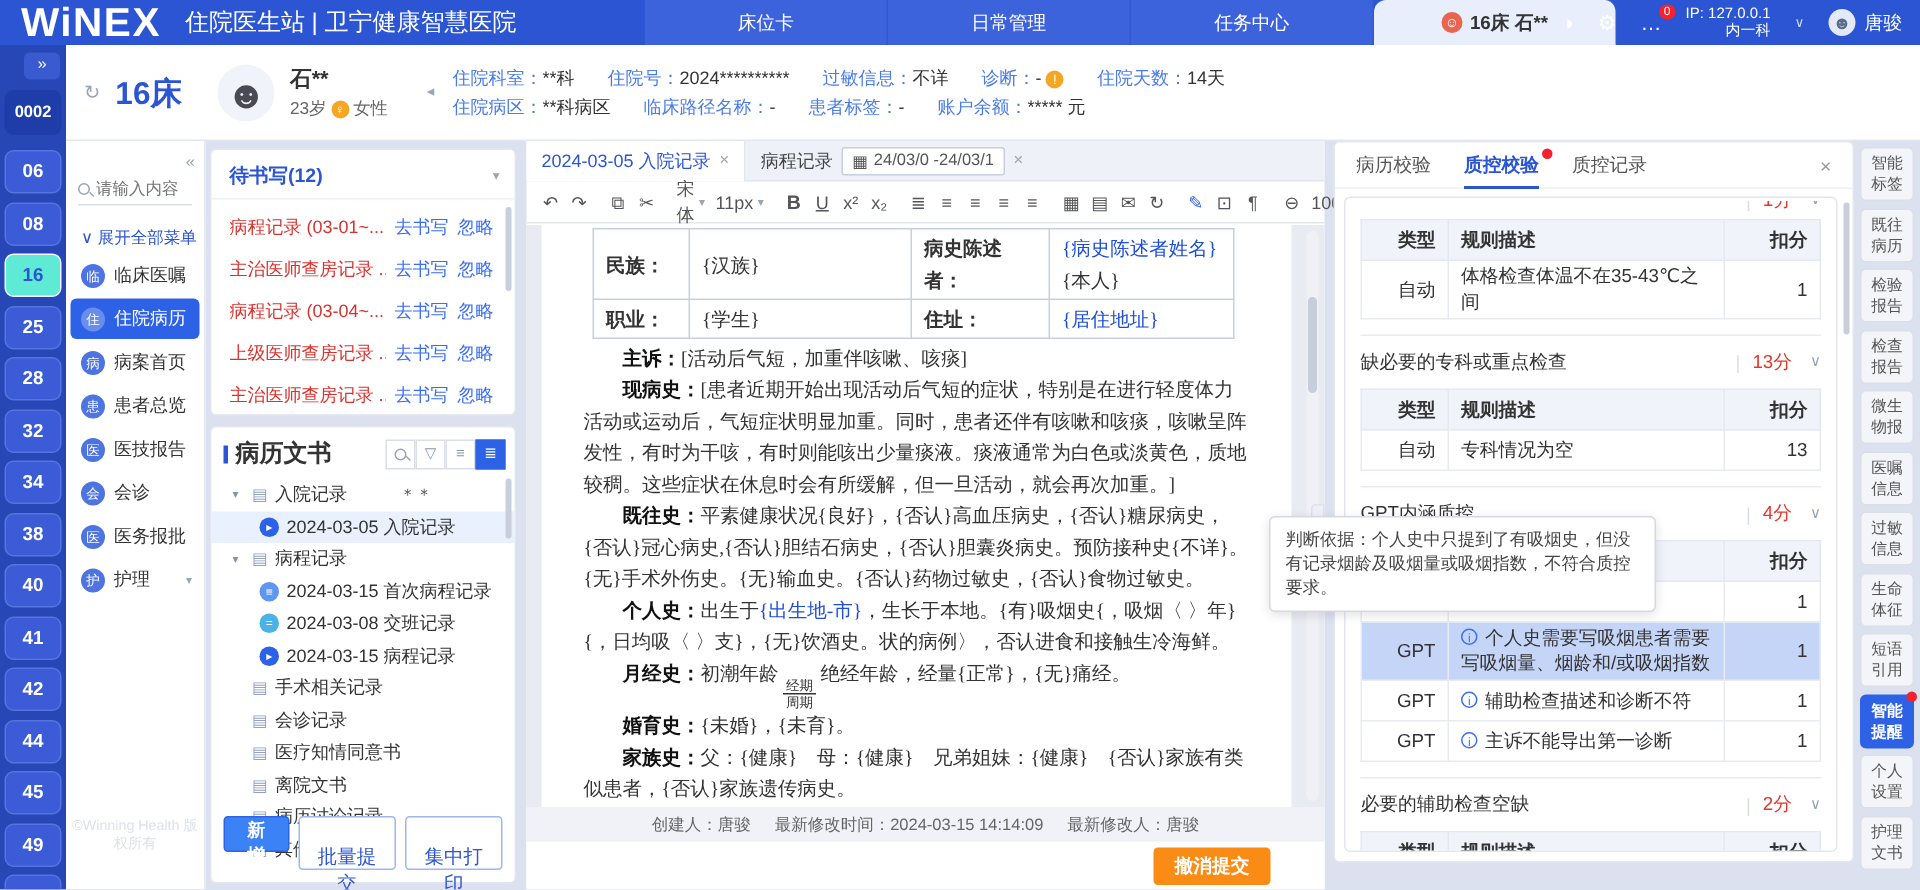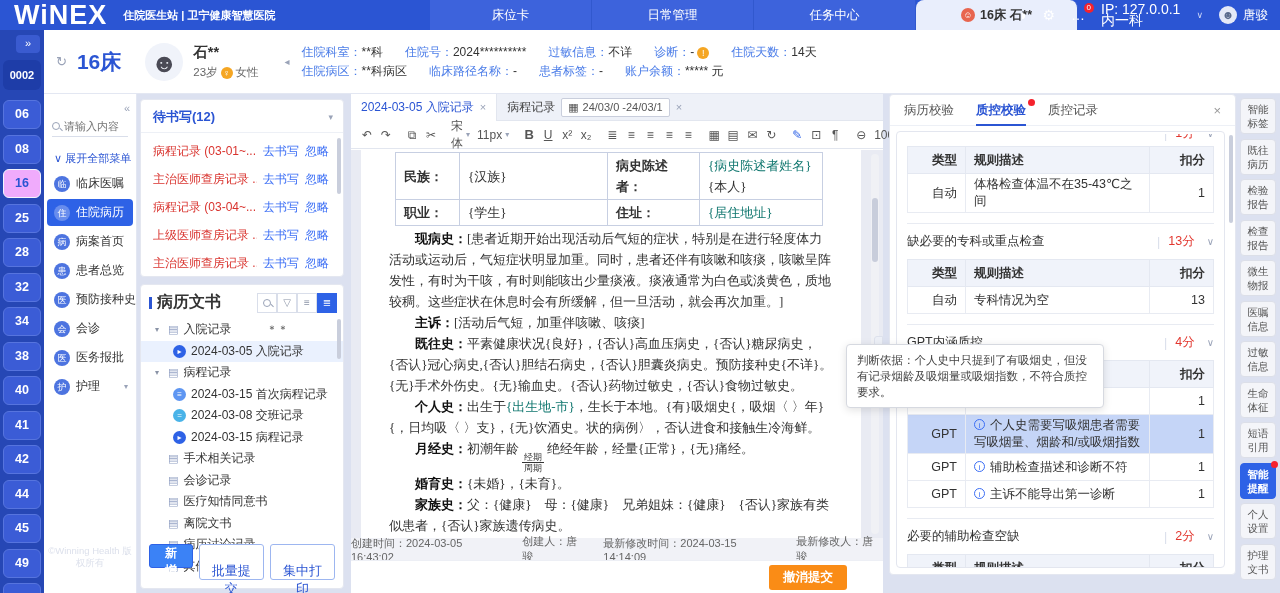--- a/index.html
+++ b/index.html
@@ -2,40 +2,40 @@
 <html><head>
 <meta charset="utf-8">
 <style>
   * { margin:0; padding:0; box-sizing:border-box; }
   html,body { width:1280px; height:593px; overflow:hidden; }
   body { position:relative; background:#DCE1F0; font-family:"Liberation Sans","DejaVu Sans",sans-serif; font-size:12px; color:#333; }
 
   
   .topbar { position:absolute; left:0; top:0; width:1280px; height:30px; background:#2B55D3; display:flex; align-items:center; color:#fff; }
   .logo { font-size:27px; font-weight:800; letter-spacing:1px; margin-left:14px; font-style:normal; }
-  .app-title { font-size:11px; font-weight:bold; margin-left:16px; }
+  .app-title { font-size:16px; font-weight:normal; margin-left:16px; }
   .nav-tabs { position:absolute; left:430px; top:0; height:30px; display:flex; }
   .nav-tab { width:162px; height:30px; line-height:30px; text-align:center; font-size:12.5px; background:#3D63DC; border-right:1px solid #3158CE; cursor:pointer; }
   .nav-tab.patient { background:#E9EEFC; color:#333; border-radius:8px 8px 0 0; display:flex; align-items:center; justify-content:center; gap:5px; font-weight:bold; }
   .tab-avatar { width:14px; height:14px; border-radius:50%; background:#E8654F; color:#fff; font-size:9px; line-height:14px; text-align:center; display:inline-block; }
   .topbar-right { position:absolute; right:12px; top:0; height:30px; display:flex; align-items:center; gap:16px; }
   .tb-icon { font-size:14px; position:relative; cursor:pointer; }
   .badge { position:absolute; top:-4px; right:-9px; background:#F5222D; border-radius:8px; font-size:8px; line-height:10px; padding:0 3px; color:#fff; }
-  .ip-block { font-size:14px; line-height:11px; text-align:left; }
+  .ip-block { font-size:10px; line-height:11px; text-align:right; }
   .chev { font-size:9px; color:#cfd9f8; }
   .user { display:flex; align-items:center; gap:6px; font-size:12.5px; }
   .user-avatar { width:18px; height:18px; border-radius:50%; background:#E4E9F7; color:#5B6B8C; text-align:center; line-height:18px; font-size:12px; }
 
   
   .bedstrip { position:absolute; left:0; top:30px; width:44px; height:563px; background:#2647B5; overflow:hidden; }
   .expand-pill { position:absolute; top:5px; left:16px; width:24px; height:18px; background:#3A5BD0; border-radius:4px; color:#fff; text-align:center; line-height:17px; font-size:11px; cursor:pointer; }
   .group-tile { position:absolute; top:30px; left:3px; width:38px; height:30px; background:#1E3DA8; border-radius:6px; color:#fff; font-weight:bold; font-size:11px; text-align:center; line-height:30px; }
   .beds { position:absolute; top:70px; left:3px; width:38px; display:flex; flex-direction:column; gap:5.5px; }
   .bed { height:29px; border-radius:6px; background:#3B5CD6; border:1px solid #5674DE; color:#fff; font-weight:bold; font-size:12.5px; text-align:center; line-height:27px; cursor:pointer; }
-  .bed.sel { background:#f0abfc; color:#2B55D3; border-color:#F4F6FE; }
+  .bed.sel { background:#5eead4; color:#2B55D3; border-color:#F4F6FE; }
 
   
   .pheader { position:absolute; left:44px; top:30px; width:1236px; height:64px; background:#fff; border-bottom:1px solid #E3E7F2; display:flex; align-items:center; }
   .refresh { color:#9aa3b8; font-size:13px; margin-left:12px; cursor:pointer; }
   .bed-label { color:#2B55D3; font-size:21px; font-weight:bold; margin-left:10px; }
   .pavatar { width:38px; height:38px; border-radius:50%; background:#F0F3FA; color:#4A4A55; font-size:26px; line-height:40px; text-align:center; margin-left:24px; overflow:hidden; }
   .pinfo { margin-left:10px; }
   .pname { font-size:14.5px; font-weight:bold; color:#333; }
   .pmeta { font-size:11.5px; color:#666; margin-top:3px; display:flex; align-items:center; gap:3px; }
   .gicon { width:12px; height:12px; border-radius:50%; background:#F5A623; color:#fff; font-size:9px; line-height:12px; text-align:center; display:inline-block; }
@@ -110,21 +110,21 @@
   .tsel .c { font-size:8px; color:#9aa3b8; }
   .ti.b { font-weight:bold; font-size:13px; }
   .ti.u { text-decoration:underline; }
   .ti.pen { color:#2E62E6; }
   .pagewrap { position:absolute; top:56px; bottom:55px; left:0; right:0; background:#E9EBF3; overflow:hidden; }
   .docpage { position:absolute; left:10px; right:22px; top:0; bottom:0; background:#fff; padding:2px 26px 0 28px; font-family:"Liberation Serif","DejaVu Serif",serif; font-size:13px; line-height:21px; color:#333; overflow:hidden; }
   .dtable { border-collapse:collapse; width:96%; margin:0 0 2px 6px; }
   .dtable td { border:1px solid #C7CFE2; padding:2px 8px; height:25px; font-size:13px; }
   .dtable .dl { font-weight:bold; width:64px; }
   .dtable .dl2 { font-weight:bold; width:92px; }
-  .blue { color:#0f766e; }
+  .blue { color:#1d4ed8; }
   .docpage p { text-indent:2em; margin:0; }
   .docpage b { color:#111; }
   .frac { display:inline-flex; flex-direction:column; vertical-align:-7px; font-size:9px; line-height:10px; text-align:center; margin:0 3px; text-indent:0; }
   .frac > span:first-child { border-bottom:1px solid #333; padding:0 2px; }
   .sp { display:inline-block; }
   .w70 { width:70px; } .w40 { width:40px; }
   .page-scroll { position:absolute; right:4px; top:4px; bottom:4px; width:8px; background:#F0F1F5; border-radius:4px; }
   .page-thumb { position:absolute; top:44px; height:64px; left:1px; width:6px; background:#C8CDDB; border-radius:3px; cursor:pointer; }
   .efooter { position:absolute; bottom:33px; left:0; right:0; height:22px; background:#F1F2F7; display:flex; align-items:center; justify-content:center; gap:16px; font-size:11px; color:#666; }
   .ebtnbar { position:absolute; bottom:0; left:0; right:0; height:33px; background:#fff; border-top:1px solid #EDEFF5; }
@@ -274,21 +274,21 @@
   <div class="mitem">
     <span class="mb">病</span>
     <span>病案首页</span>
   </div>
   <div class="mitem">
     <span class="mb">患</span>
     <span>患者总览</span>
   </div>
   <div class="mitem">
     <span class="mb">医</span>
-    <span>预防接种史</span>
+    <span>医技报告</span>
   </div>
   <div class="mitem">
     <span class="mb">会</span>
     <span>会诊</span>
   </div>
   <div class="mitem">
     <span class="mb">医</span>
     <span>医务报批</span>
   </div>
   <div class="mitem">
@@ -485,40 +485,39 @@
           <td><span class="blue">{病史陈述者姓名}</span><span>{本人}</span></td>
         </tr>
         <tr>
           <td class="dl">职业：</td>
           <td>{学生}</td>
           <td class="dl2">住址：</td>
           <td><span class="blue">{居住地址}</span></td>
         </tr>
       </tbody>
         </table>
+      <p><b>主诉：</b><span>[活动后气短，加重伴咳嗽、咳痰]</span></p>
       <p><b>现病史：</b><span>[患者近期开始出现活动后气短的症状，特别是在进行轻度体力活动或运动后，气短症状明显加重。同时，患者还伴有咳嗽和咳痰，咳嗽呈阵发性，有时为干咳，有时则能咳出少量痰液。痰液通常为白色或淡黄色，质地较稠。这些症状在休息时会有所缓解，但一旦活动，就会再次加重。]</span></p>
-      <p><b>主诉：</b><span>[活动后气短，加重伴咳嗽、咳痰]</span></p>
       <p><b>既往史：</b><span>平素健康状况{良好}，{否认}高血压病史，{否认}糖尿病史，{否认}冠心病史,{否认}胆结石病史，{否认}胆囊炎病史。预防接种史{不详}。{无}手术外伤史。{无}输血史。{否认}药物过敏史，{否认}食物过敏史。</span></p>
       <p><b>个人史：</b><span>出生于</span><span class="blue">{出生地-市}</span><span>，生长于本地。{有}吸烟史{，吸烟〈 〉年}{，日均吸〈 〉支}，{无}饮酒史。状的病例〉，否认进食和接触生冷海鲜。</span></p>
       <p><b>月经史：</b><span>初潮年龄</span><span class="frac">
             <span>经期</span>
             <span>周期</span>
           </span><span>绝经年龄</span><span>，经量{正常}，{无}痛经。</span></p>
       <p><b>婚育史：</b><span>{未婚}，{未育}。</span></p>
       <p><b>家族史：</b><span>父：{健康}　母：{健康}　兄弟姐妹：{健康}　{否认}家族有类似患者，{否认}家族遗传病史。</span></p>
       <p><span class="sp w70"></span><span class="sp w40"></span><span class="sp w40"></span></p>
 
     </div>
     <div class="page-scroll">
         <div class="page-thumb"></div>
       </div>
   </div>
 
   <div class="efooter">
-    <span><span>创建时间：</span><span>2024-03-05 16:43:02</span></span>
     <span><span>创建人：</span><span>唐骏</span></span>
     <span><span>最新修改时间：</span><span>2024-03-15 14:14:09</span></span>
     <span><span>最新修改人：</span><span>唐骏</span></span>
   </div>
   <div class="ebtnbar">
     <button class="btn-orange">撤消提交</button>
   </div>
 </div>
 
 <div class="handle" style="left:874px; top:336px;"><span>◂</span></div>

